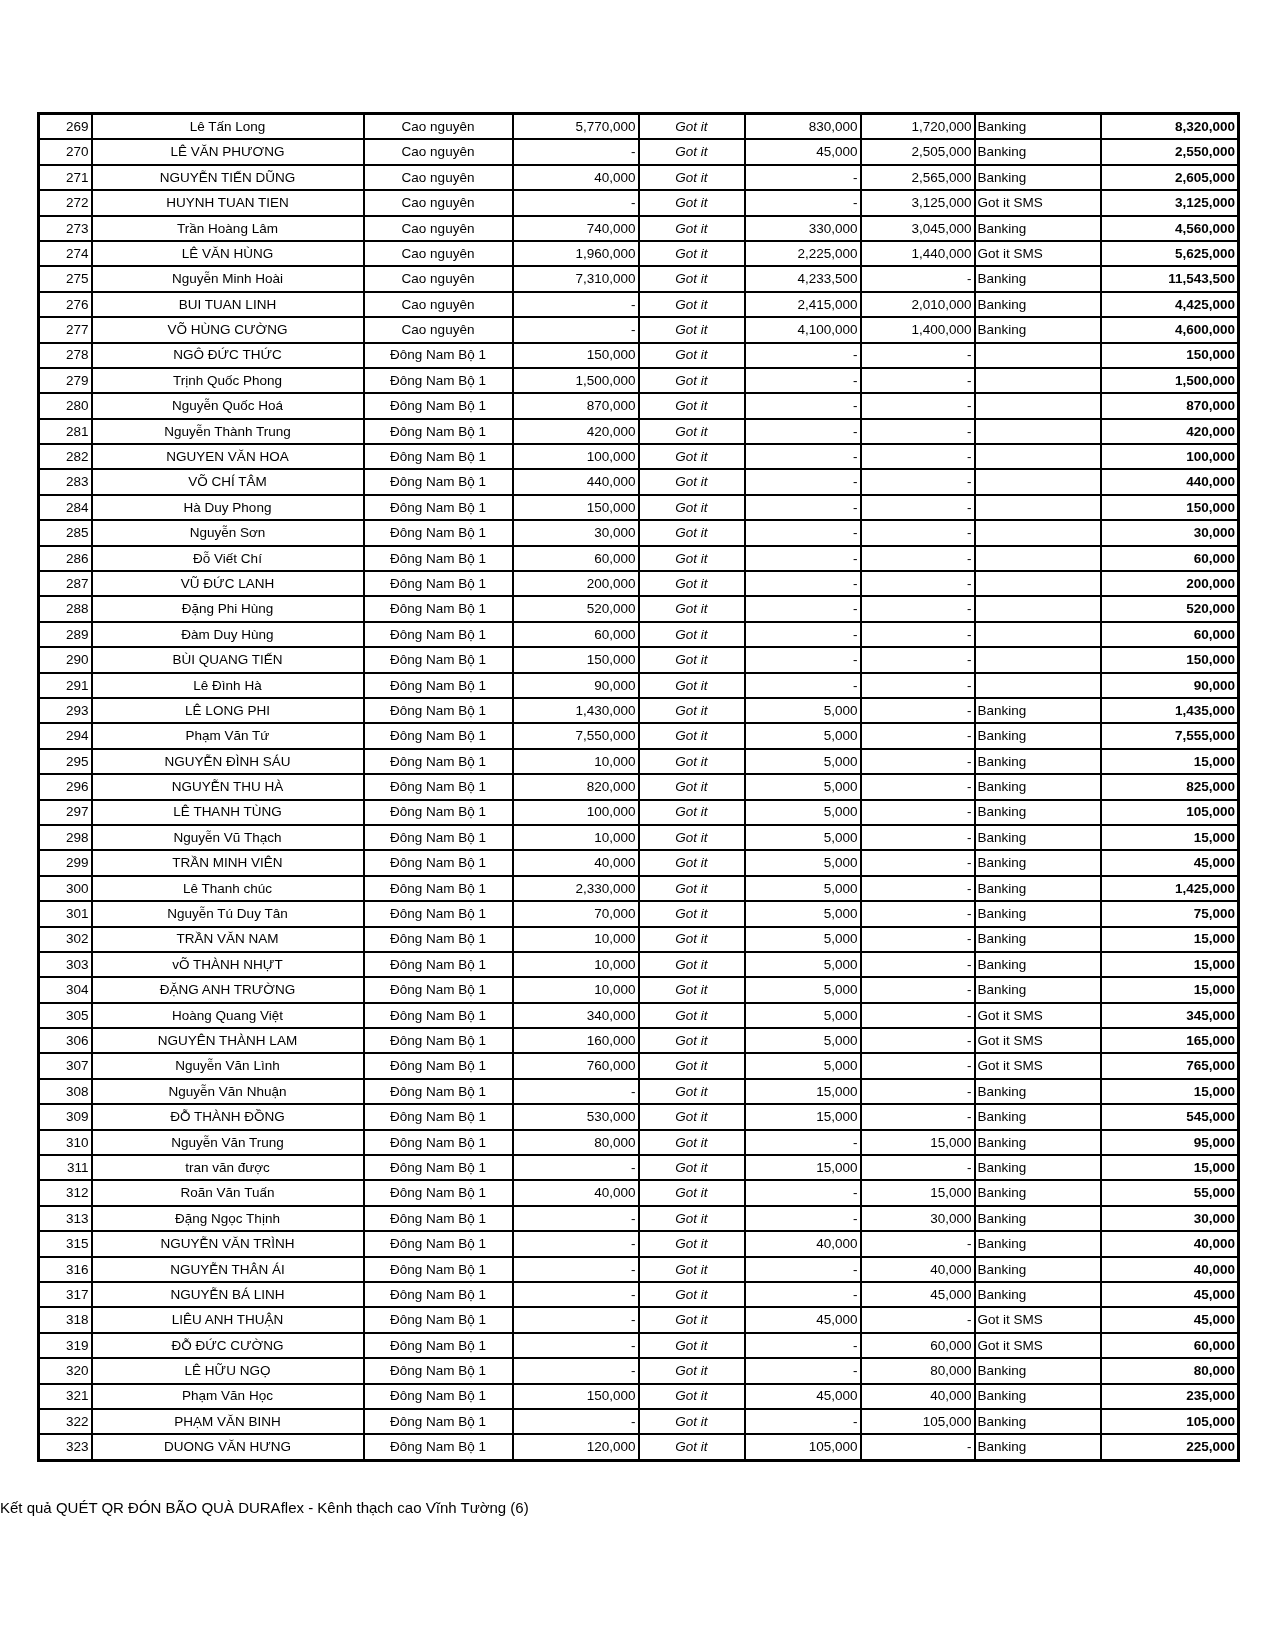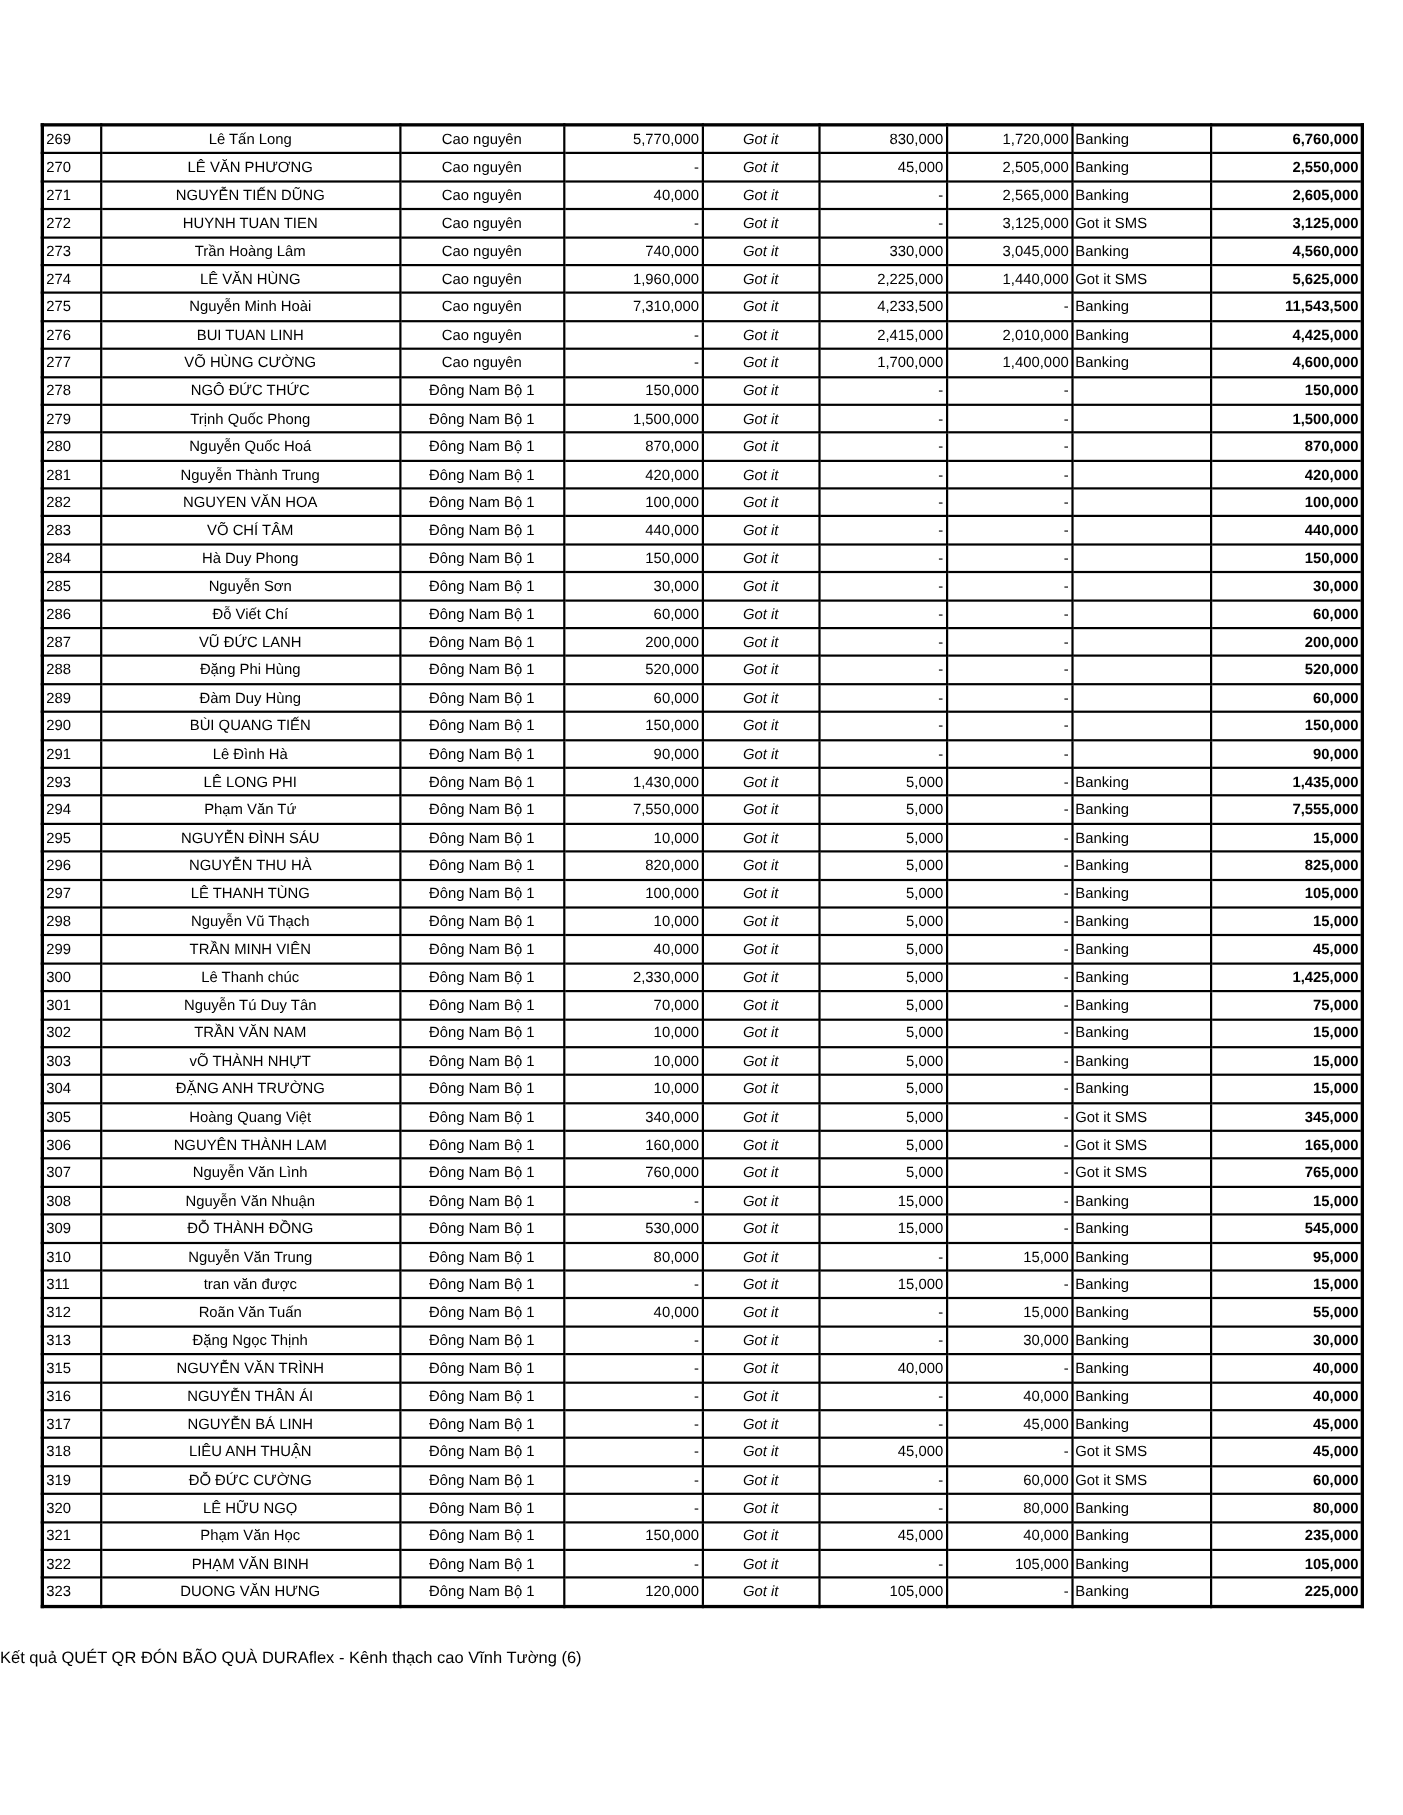--- a/index.html
+++ b/index.html
@@ -25,21 +25,21 @@
   table.results td {
     border:2px solid #000;
     height:23.4px;
     font-size:13.5px;
     line-height:1;
     padding:0 2px;
     white-space:nowrap;
     overflow:hidden;
     vertical-align:middle;
   }
-  td.c0 { text-align:left; }
+  td.c0 { text-align:right; }
   td.c1 { text-align:center; }
   td.c2 { text-align:center; }
   td.c3, td.c5, td.c6 { text-align:right; padding-right:10px; }
   td.c4 { text-align:center;font-style:italic; }
   td.c7 { text-align:left; padding-left:7px; }
   td.c8 { text-align:right; padding-right:9px; font-weight:bold; }
   td.dash { padding-right:28px; }
   .footer-caption {
     position:absolute;
     left:0; top:1499px;
@@ -68,21 +68,21 @@
     <tbody>
         <tr>
           <td class="c0">269</td>
           <td class="c1">Lê Tấn Long</td>
           <td class="c2">Cao nguyên</td>
           <td class="c3">5,770,000</td>
           <td class="c4">Got it</td>
           <td class="c5">830,000</td>
           <td class="c6">1,720,000</td>
           <td class="c7">Banking</td>
-          <td class="c8">6,760,000</td>
+          <td class="c8">8,320,000</td>
         </tr>
         <tr>
           <td class="c0">270</td>
           <td class="c1">LÊ VĂN PHƯƠNG</td>
           <td class="c2">Cao nguyên</td>
           <td class="c3 dash">-</td>
           <td class="c4">Got it</td>
           <td class="c5">45,000</td>
           <td class="c6">2,505,000</td>
           <td class="c7">Banking</td>
@@ -153,21 +153,21 @@
           <td class="c6">2,010,000</td>
           <td class="c7">Banking</td>
           <td class="c8">4,425,000</td>
         </tr>
         <tr>
           <td class="c0">277</td>
           <td class="c1">VÕ HÙNG CƯỜNG</td>
           <td class="c2">Cao nguyên</td>
           <td class="c3 dash">-</td>
           <td class="c4">Got it</td>
-          <td class="c5">1,700,000</td>
+          <td class="c5">4,100,000</td>
           <td class="c6">1,400,000</td>
           <td class="c7">Banking</td>
           <td class="c8">4,600,000</td>
         </tr>
         <tr>
           <td class="c0">278</td>
           <td class="c1">NGÔ ĐỨC THỨC</td>
           <td class="c2">Đông Nam Bộ 1</td>
           <td class="c3">150,000</td>
           <td class="c4">Got it</td>

